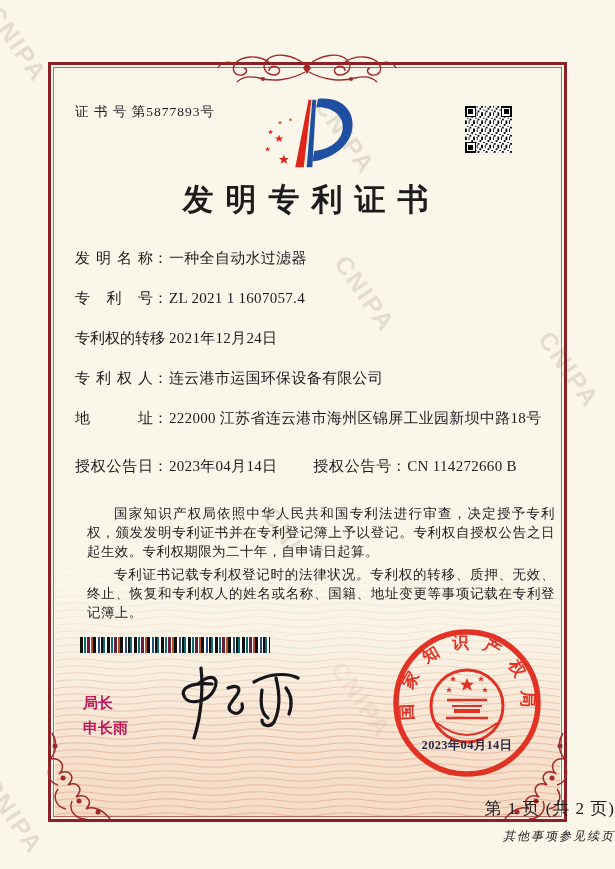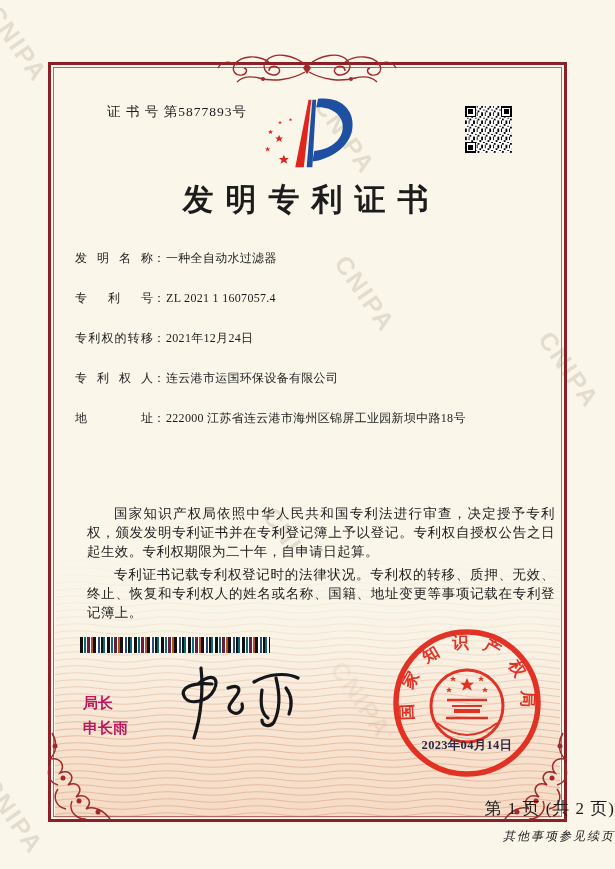--- a/index.html
+++ b/index.html
@@ -15,29 +15,29 @@
   }
   
   .frame{position:absolute;left:48px;top:62px;width:513px;height:754px;border:3px solid #8c2027;z-index:1;}
   .frame-inner{position:absolute;inset:2px;border:1px solid #b06a66;}
   
   .waves-zone{position:absolute;left:55px;top:552px;width:505px;height:266px;z-index:1;overflow:hidden;}
   .waves-tint{position:absolute;inset:0;background:linear-gradient(to bottom,rgba(247,221,201,0) 0%,rgba(246,214,190,0.45) 55%,rgba(244,208,182,0.7) 100%);}
   .waves-svg{position:absolute;inset:0;width:100%;height:100%;}
   .waves-fade{position:absolute;inset:0;background:linear-gradient(to bottom,#faf6ea 0%,rgba(250,246,234,0.65) 30%,rgba(250,246,234,0) 65%);}
   
-  .cert-no{position:absolute;left:75px;top:103px;font-size:13.5px;letter-spacing:1px;z-index:2;margin-left:32px;}
+  .cert-no{position:absolute;left:75px;top:103px;font-size:13.5px;letter-spacing:1px;z-index:2;}
   .logo{position:absolute;left:262px;top:90px;width:95px;height:88px;z-index:2;}
   .qr{position:absolute;left:465px;top:106px;width:47px;height:47px;z-index:2;}
   .title{
     position:absolute;left:0;right:0;top:179px;text-align:center;font-size:31px;font-weight:700;
     letter-spacing:12px;padding-left:8px;z-index:2;
   }
   
-  .fields{position:absolute;left:75px;top:247px;width:472px;font-size:12px;z-index:2;}
+  .fields{position:absolute;left:75px;top:247px;width:472px;font-size:15px;z-index:2;}
   .frow{line-height:22px;margin-bottom:18px;white-space:nowrap;}
   .frow.tight{margin-bottom:26px;}
   .frow.dbl{display:flex;margin-bottom:0;}
   .fgroup2{margin-left:36px;}
   .f-label{display:inline-block;width:78px;text-align:justify;text-align-last:justify;}
   .f-colon{display:inline-block;margin-right:1px;}
   .f-value{letter-spacing:0.3px;}
   
   .legal{position:absolute;left:87px;top:504px;width:468px;font-size:13.5px;line-height:19px;
     text-align:justify;z-index:2;}
@@ -181,20 +181,28 @@
     </div>
     <div class="frow">
       <span class="f-label">专利权的转移</span><span class="f-colon">：</span><span class="f-value">2021年12月24日</span>
     </div>
     <div class="frow">
       <span class="f-label">专利权人</span><span class="f-colon">：</span><span class="f-value">连云港市运国环保设备有限公司</span>
     </div>
     <div class="frow tight">
       <span class="f-label">地址</span><span class="f-colon">：</span><span class="f-value">222000 江苏省连云港市海州区锦屏工业园新坝中路18号</span>
     </div>
+    <div class="frow dbl">
+      <span>
+        <span class="f-label">授权公告日</span><span class="f-colon">：</span><span class="f-value">2023年04月14日</span>
+      </span>
+      <span class="fgroup2">
+        <span class="f-label">授权公告号</span><span class="f-colon">：</span><span class="f-value">CN 114272660 B</span>
+      </span>
+    </div>
   </div>
 
   <div class="legal">
     <p>国家知识产权局依照中华人民共和国专利法进行审查，决定授予专利权，颁发发明专利证书并在专利登记簿上予以登记。专利权自授权公告之日起生效。专利权期限为二十年，自申请日起算。</p>
     <p>专利证书记载专利权登记时的法律状况。专利权的转移、质押、无效、终止、恢复和专利权人的姓名或名称、国籍、地址变更等事项记载在专利登记簿上。</p>
   </div>
 
   <div class="barcode"></div>
 
   <div class="signer">

